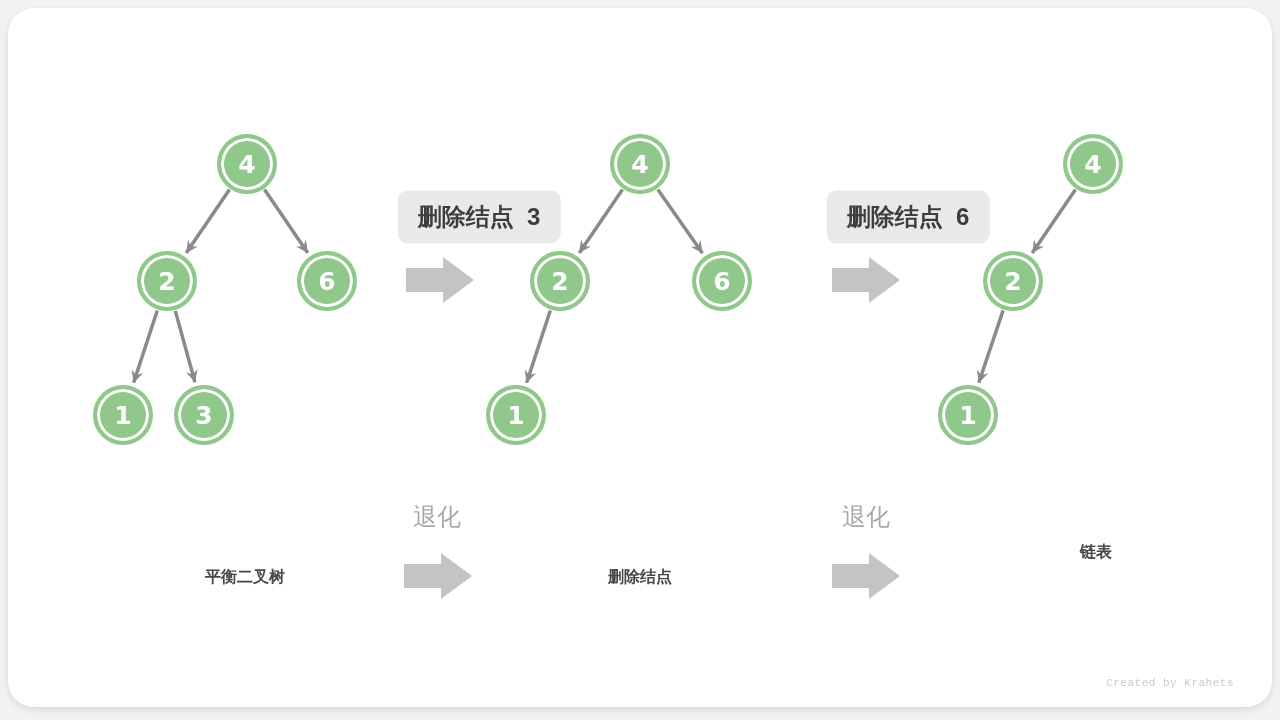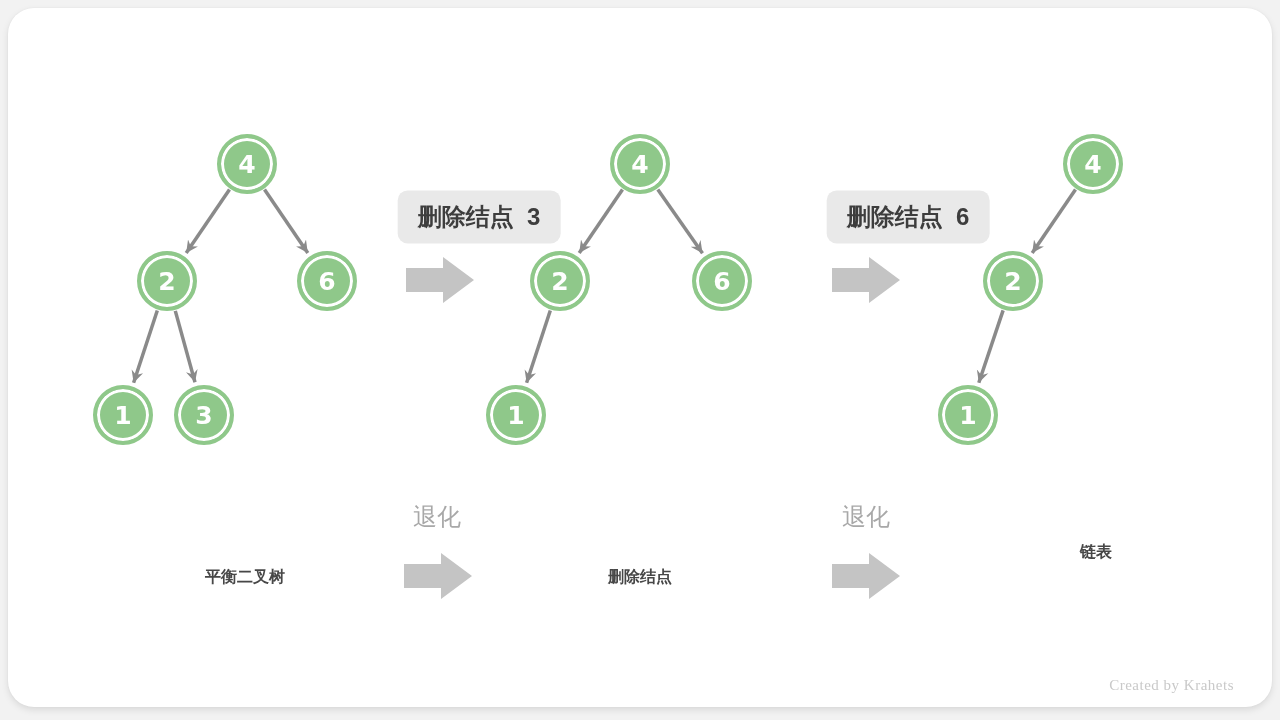--- a/index.html
+++ b/index.html
@@ -87,22 +87,22 @@
     transform: translate(-50%, -50%);
     color: var(--caption-text, #474747);
     font-size: 16px;
     font-weight: bold;
     white-space: nowrap;
   }
   .watermark {
     position: absolute;
     right: 46px;
     top: 677px;
-    font-family: Liberation Serif, serif;
-    font-size: 15px;
+    font-family: Liberation Mono, monospace;
+    font-size: 11px;
     letter-spacing: 0.5px;
     color: var(--watermark-text, #c9c9c9);
   }
 </style>
 </head>
 <body>
 
 <div class="stage">
   <div class="card"></div>
 

